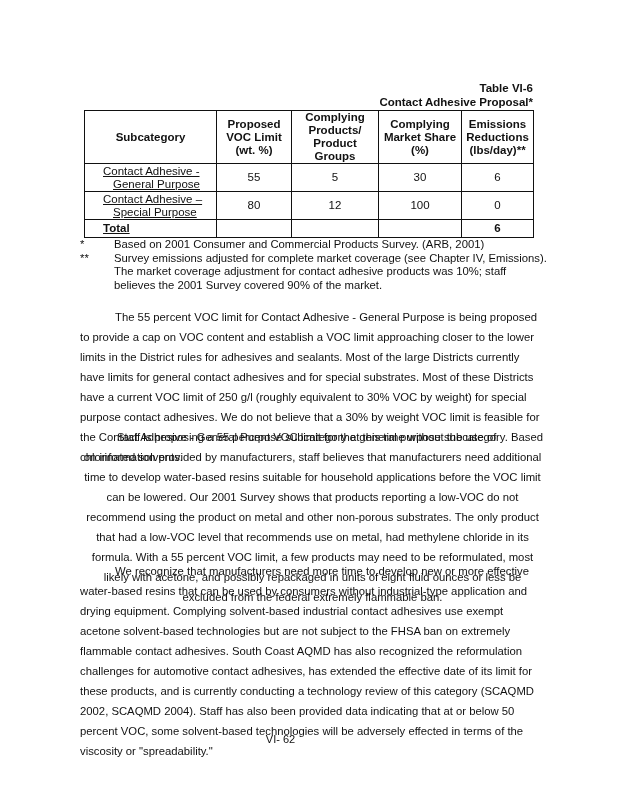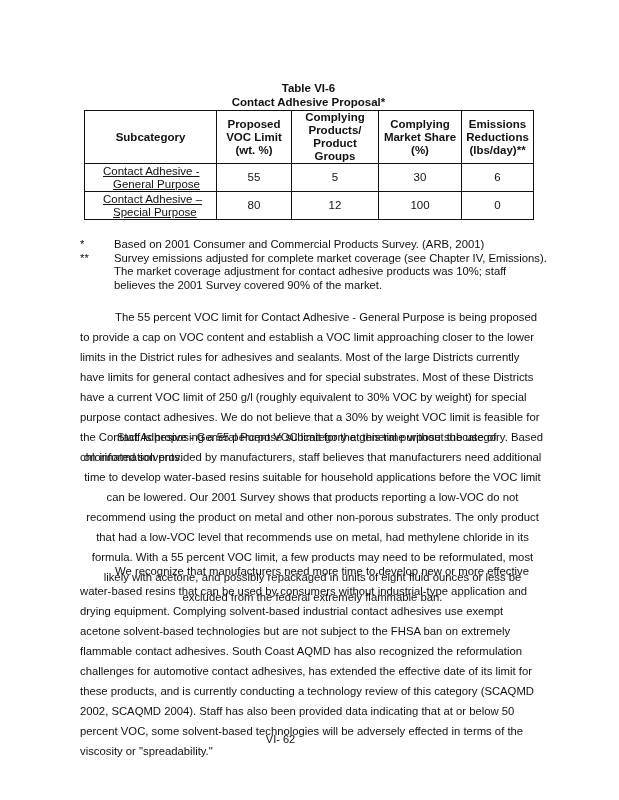--- a/index.html
+++ b/index.html
@@ -19,21 +19,21 @@
       position: absolute;
       left: 0;
       top: 0;
       width: 619px;
       height: 800px;
     }
     .table-title {
       position: absolute;
       left: 84px;
       width: 449px;
-      text-align: center;
+      text-align: right;
       font-weight: bold;
       font-size: 11.5px;
       line-height: 14px;
     }
     .table-title.t1 { top: 81px; }
     .table-title.t2 { top: 95px; }
 
     .tbl {
       position: absolute;
       left: 84px;
@@ -149,20 +149,27 @@
     <tr class="data">
       <td class="sub">
         <span>Contact Adhesive –</span>
         <span class="l2">Special Purpose</span>
       </td>
       <td>80</td>
       <td>12</td>
       <td>100</td>
       <td>0</td>
     </tr>
+    <tr class="total">
+      <td class="sub">Total</td>
+      <td></td>
+      <td></td>
+      <td></td>
+      <td>6</td>
+    </tr>
   </tbody>
     </table>
 
   <div class="footnotes">
     <div class="fn">
       <span class="mark">*</span>
       <span class="txt">Based on 2001 Consumer and Commercial Products Survey. (ARB, 2001)</span>
     </div>
     <div class="fn">
       <span class="mark">**</span>

